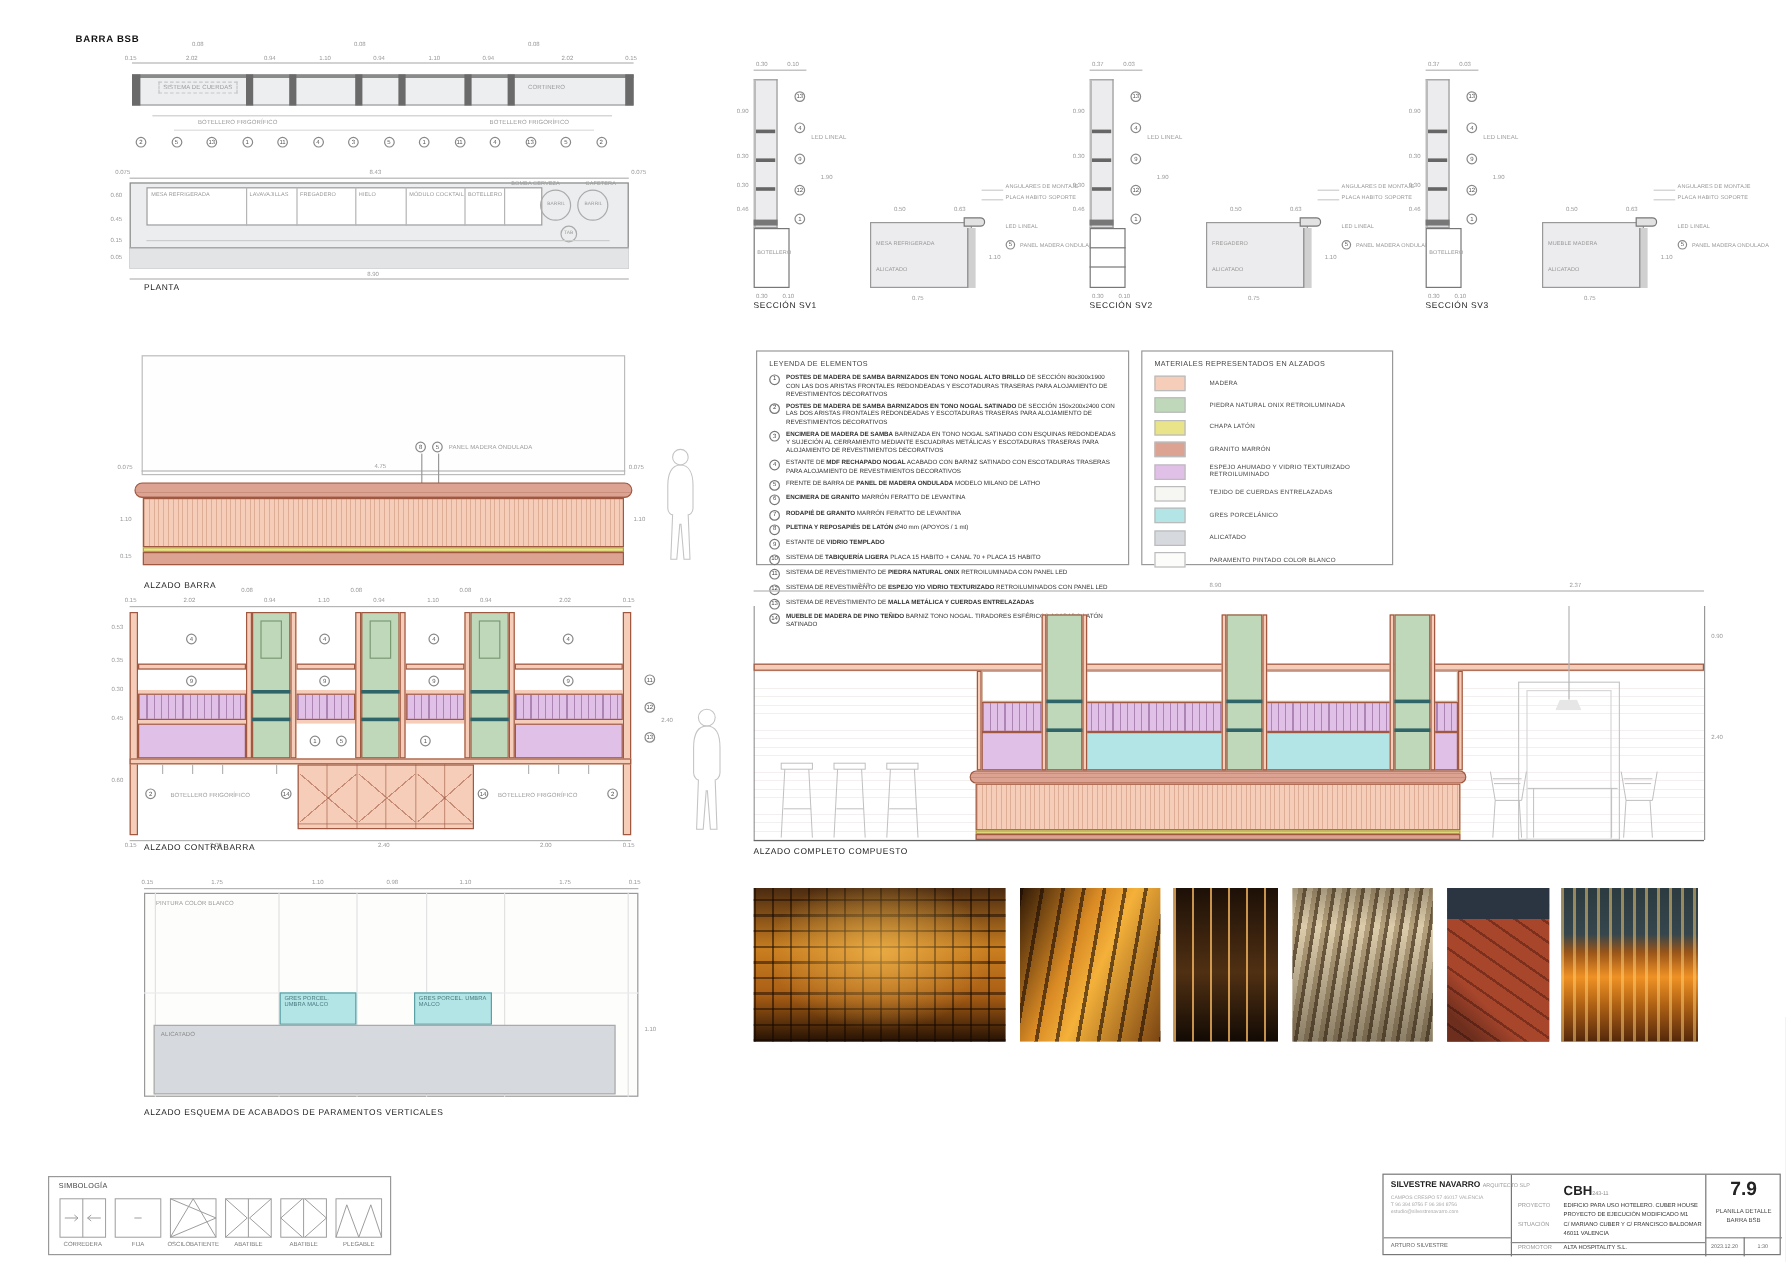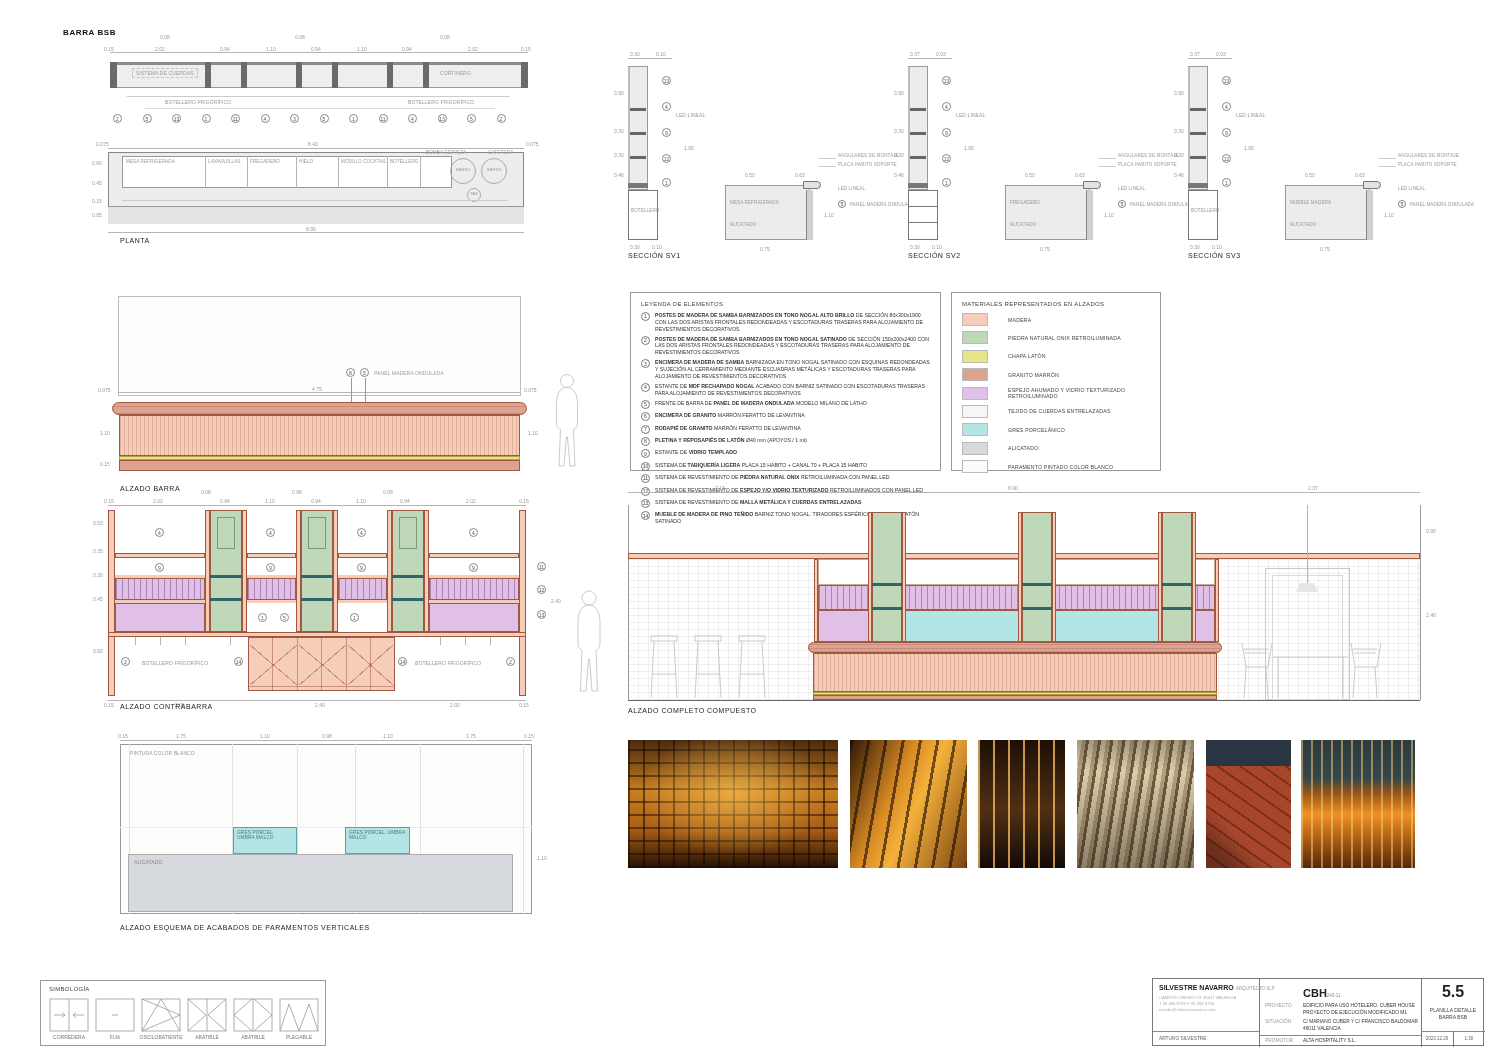--- a/index.html
+++ b/index.html
@@ -704,21 +704,21 @@
     <div class="abs" style="left:112px;top:24px;font-size:4.8px;color:#999">PROYECTO</div>
     <div class="abs" style="left:150px;top:24px;font-size:4.8px;color:#333;white-space:nowrap">EDIFICIO PARA USO HOTELERO. CUBER HOUSE</div>
     <div class="abs" style="left:150px;top:31px;font-size:4.8px;color:#333;white-space:nowrap">PROYECTO DE EJECUCIÓN MODIFICADO M1</div>
     <div class="abs" style="left:112px;top:40px;font-size:4.8px;color:#999">SITUACIÓN</div>
     <div class="abs" style="left:150px;top:40px;font-size:4.8px;color:#333;white-space:nowrap">C/ MARIANO CUBER Y C/ FRANCISCO BALDOMAR</div>
     <div class="abs" style="left:150px;top:47px;font-size:4.8px;color:#333;white-space:nowrap">46011 VALENCIA</div>
     <div class="abs hl2" style="left:106px;top:56px;width:162px"></div>
     <div class="abs" style="left:112px;top:59px;font-size:4.8px;color:#999">PROMOTOR</div>
     <div class="abs" style="left:150px;top:59px;font-size:4.8px;color:#333;white-space:nowrap">ALTA HOSPITALITY S.L.</div>
 
-    <div class="abs" style="left:268px;top:4px;width:64px;text-align:center;font-size:16px;font-weight:bold;color:#222">5.5</div>
+    <div class="abs" style="left:268px;top:4px;width:64px;text-align:center;font-size:16px;font-weight:bold;color:#222">7.9</div>
     <div class="abs" style="left:268px;top:28px;width:64px;text-align:center;font-size:5px;color:#444">PLANILLA DETALLE</div>
     <div class="abs" style="left:268px;top:35px;width:64px;text-align:center;font-size:5px;color:#444">BARRA BSB</div>
     <div class="abs hl2" style="left:268px;top:52px;width:64px"></div>
     <div class="abs" style="left:300px;top:52px;width:0;height:16px;border-left:.8px solid #777"></div>
     <div class="abs" style="left:268px;top:57px;width:32px;text-align:center;font-size:4.5px;color:#666">2023.12.20</div>
     <div class="abs" style="left:300px;top:57px;width:32px;text-align:center;font-size:4.5px;color:#666">1:30</div>
   </div>
 
 </div>
 

